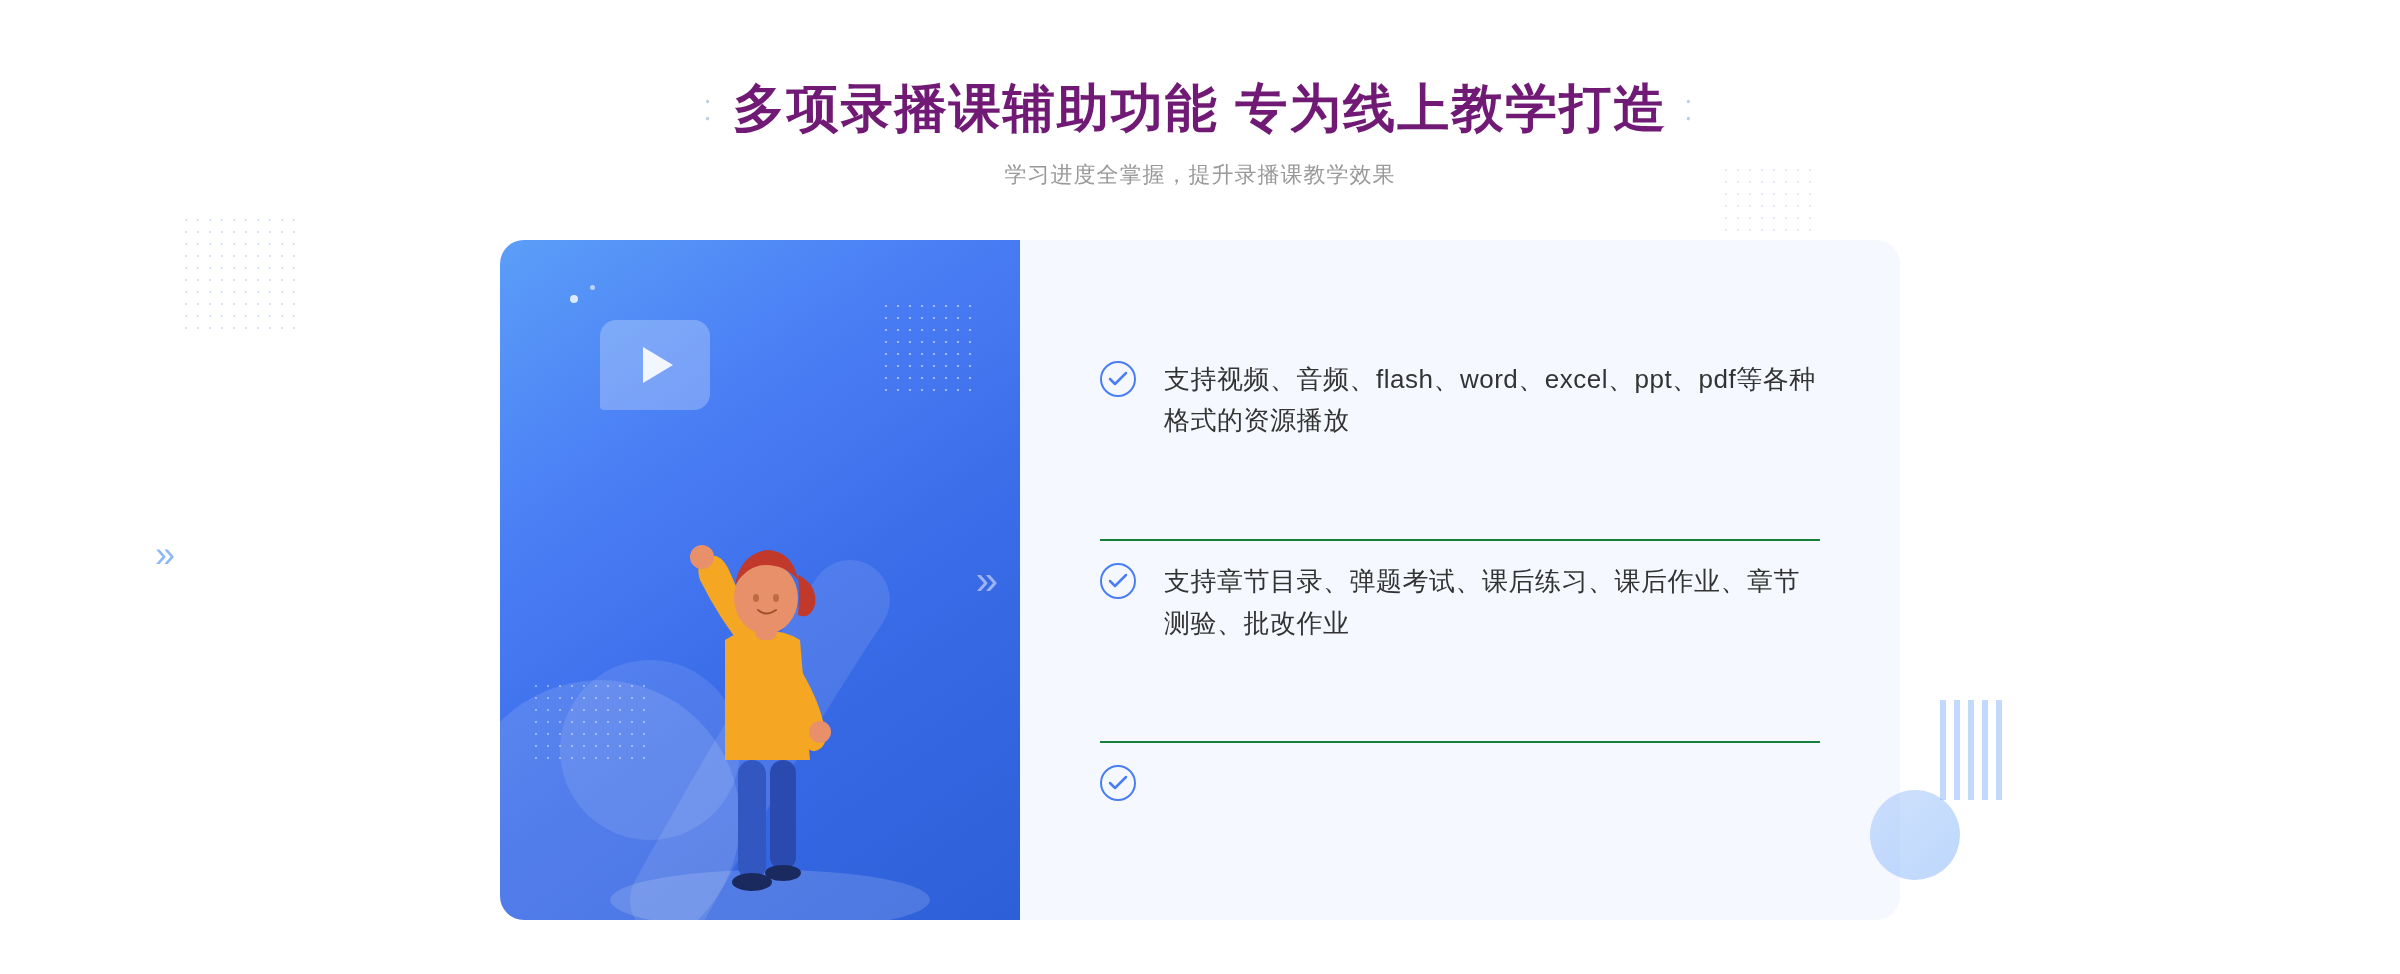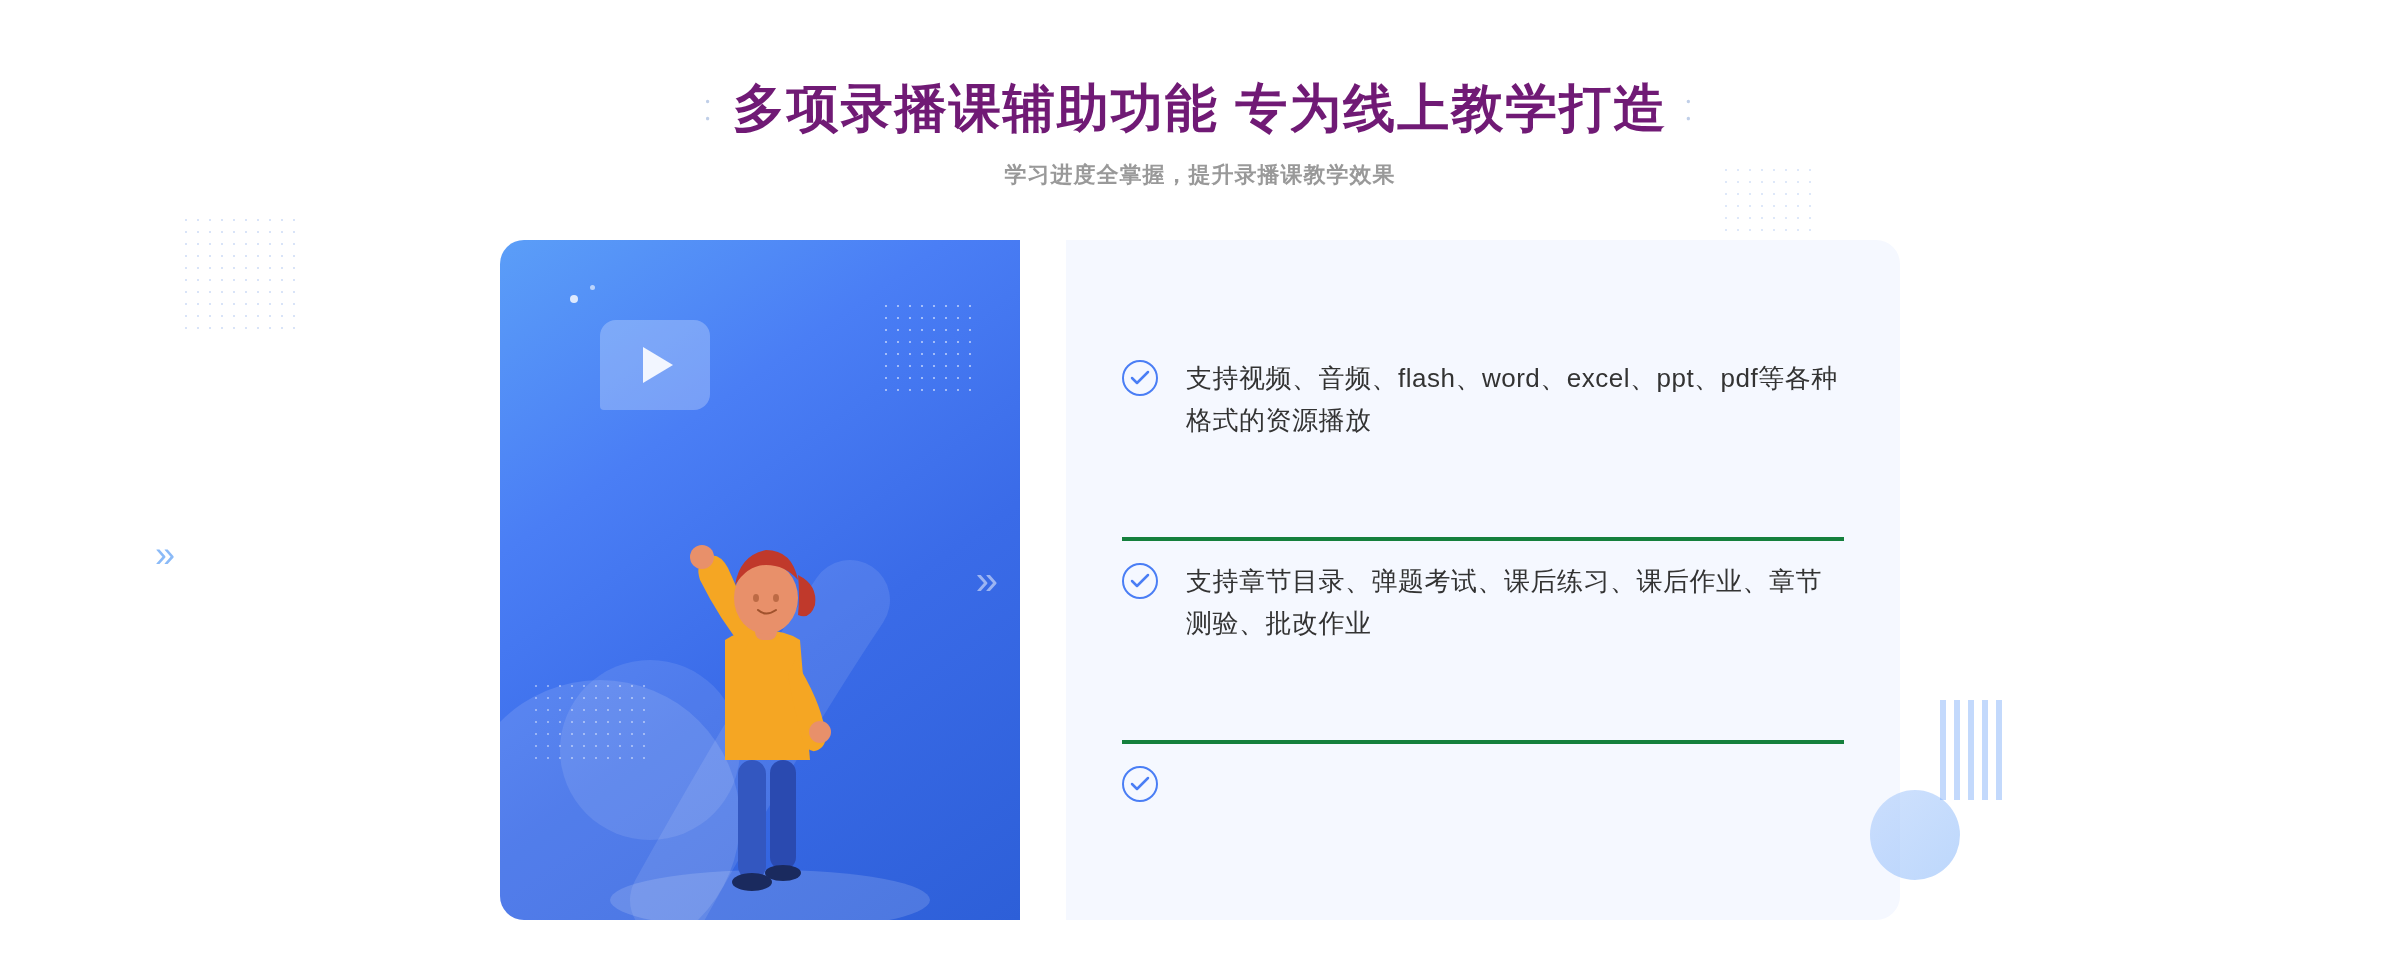--- a/index.html
+++ b/index.html
@@ -85,21 +85,21 @@
       font-size: 52px;
       font-weight: 700;
       color: #701a75;
       letter-spacing: 2px;
     }
 
     .subtitle {
       font-size: 22px;
       color: #999999;
       margin-top: 16px;
-      font-weight: 700;
+      font-weight: 400;
       letter-spacing: 1px;
     }
 
     
     .content-area {
       display: flex;
       align-items: stretch;
       width: 1400px;
       gap: 0;
       position: relative;
@@ -221,37 +221,36 @@
       transform: translateX(-50%);
       width: 380px;
       height: 500px;
     }
 
     
     .content-panel {
       flex: 1;
       background: #f5f8ff;
       border-radius: 0 24px 24px 0;
-      padding: 60px 56px;
+      padding: 60px 80px;
       display: flex;
       flex-direction: column;
       justify-content: space-around;
       min-height: 680px;
-      margin-left: 46px;
     }
 
     .feature-item {
       display: flex;
       align-items: flex-start;
       gap: 28px;
       padding: 20px 0;
     }
 
     .feature-item + .feature-item {
-      border-top: 4px solid #15803d;
+      border-top: 2px solid #15803d;
     }
 
     .check-icon {
       width: 36px;
       height: 36px;
       flex-shrink: 0;
       margin-top: 2px;
     }
 
     .feature-text {

